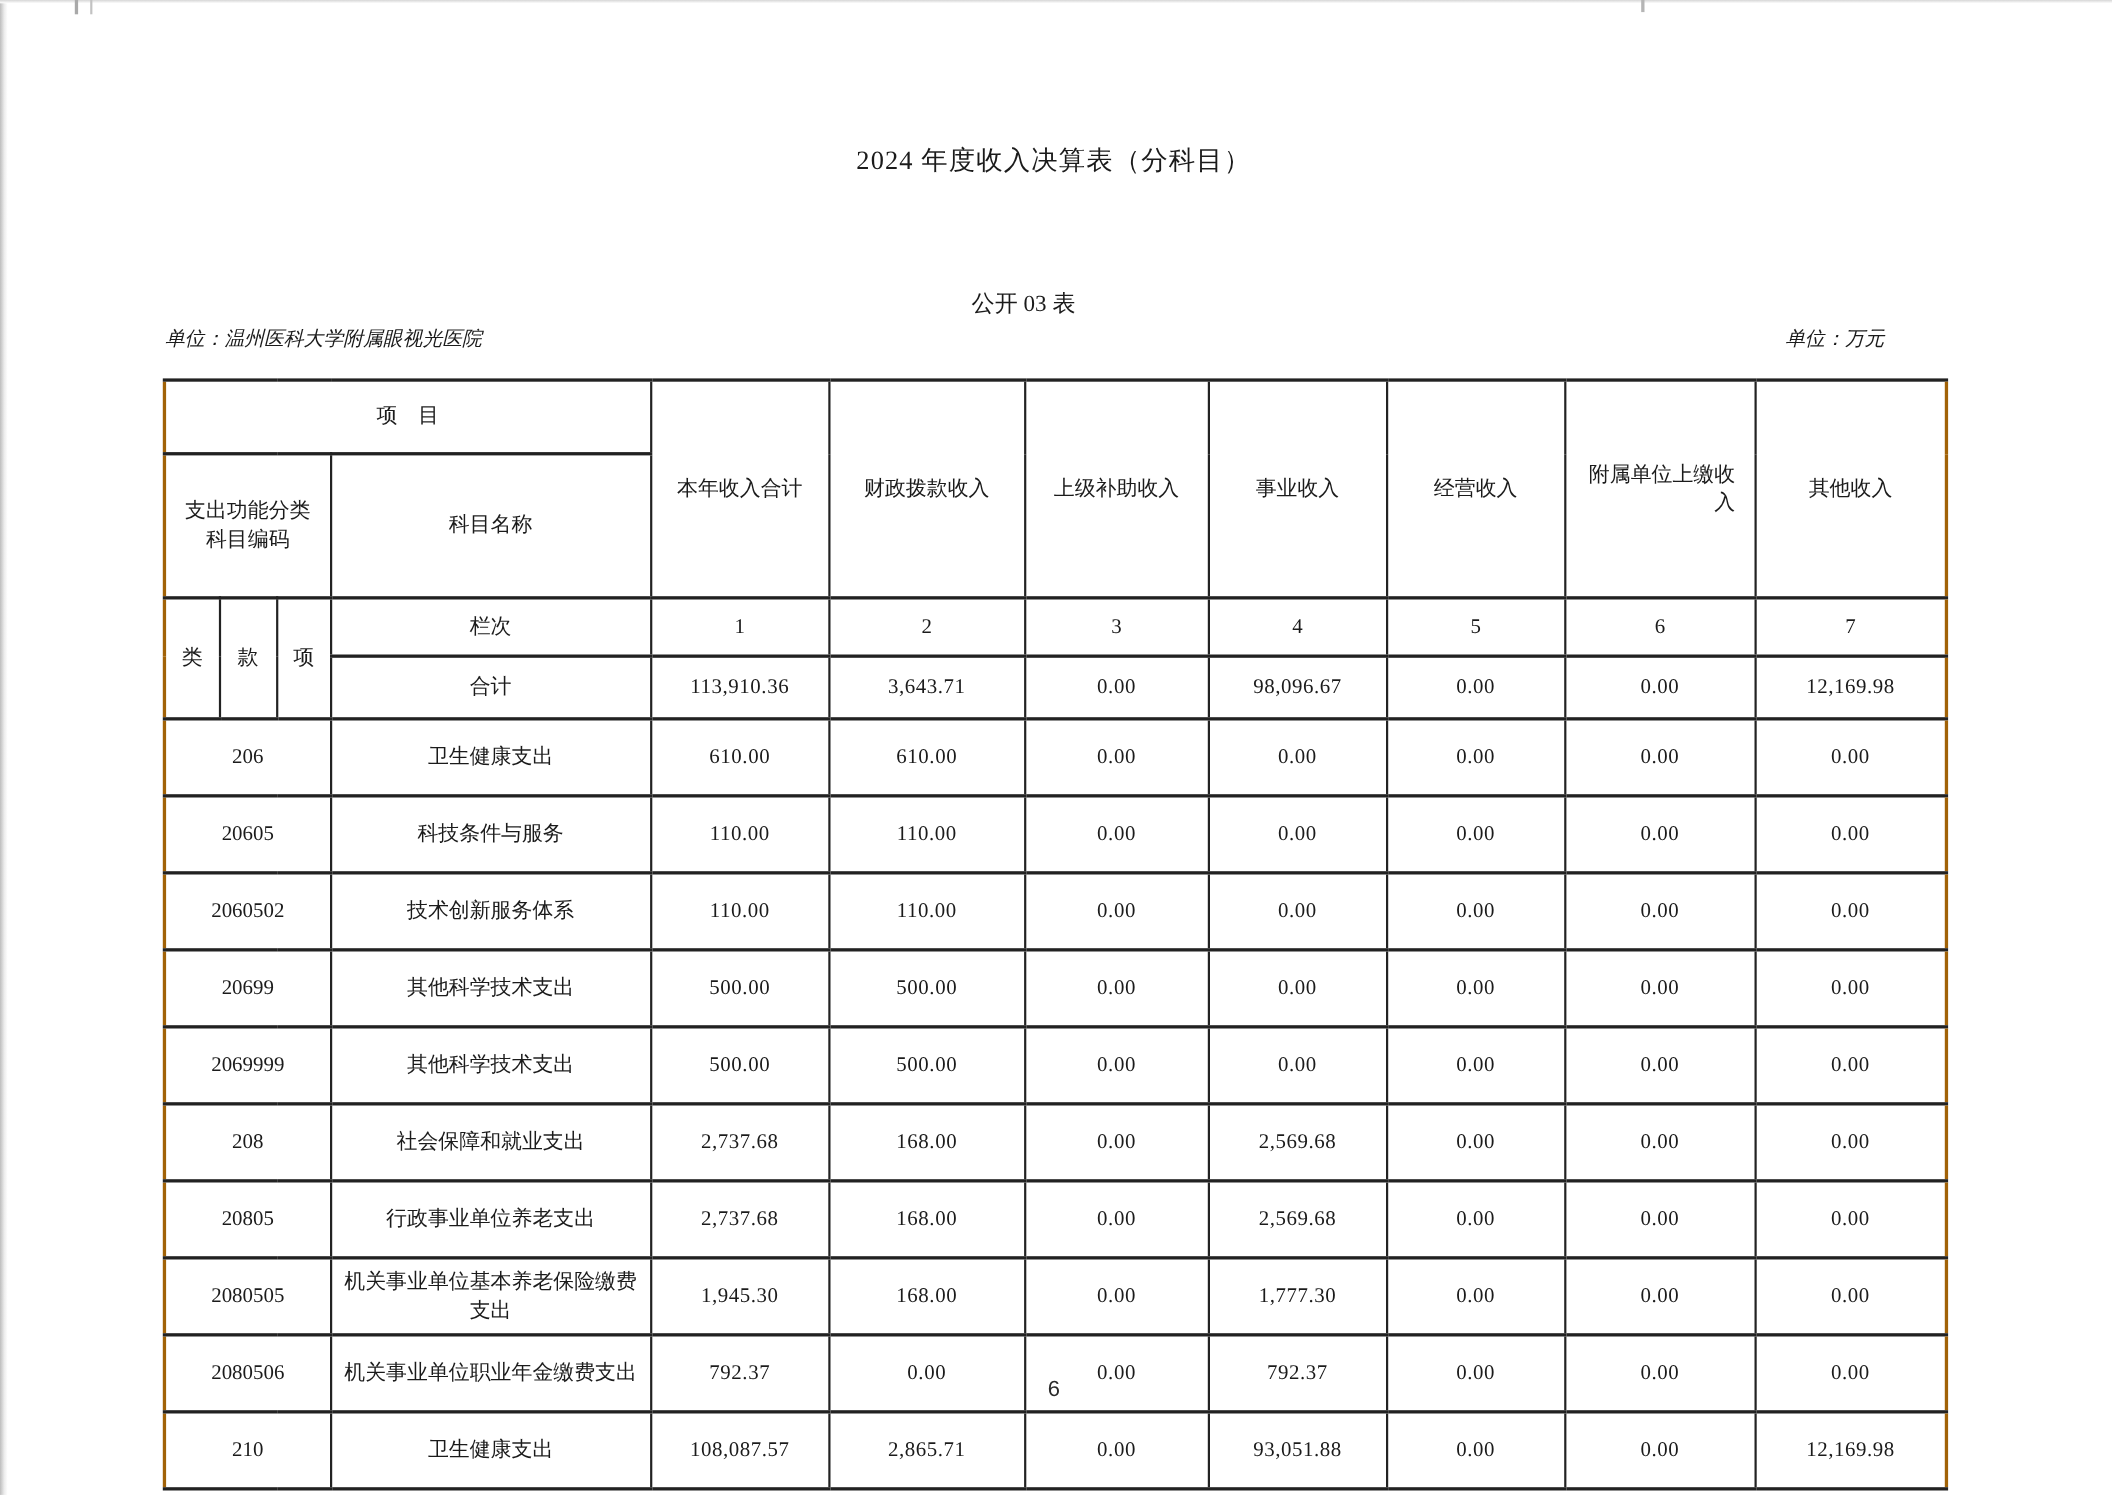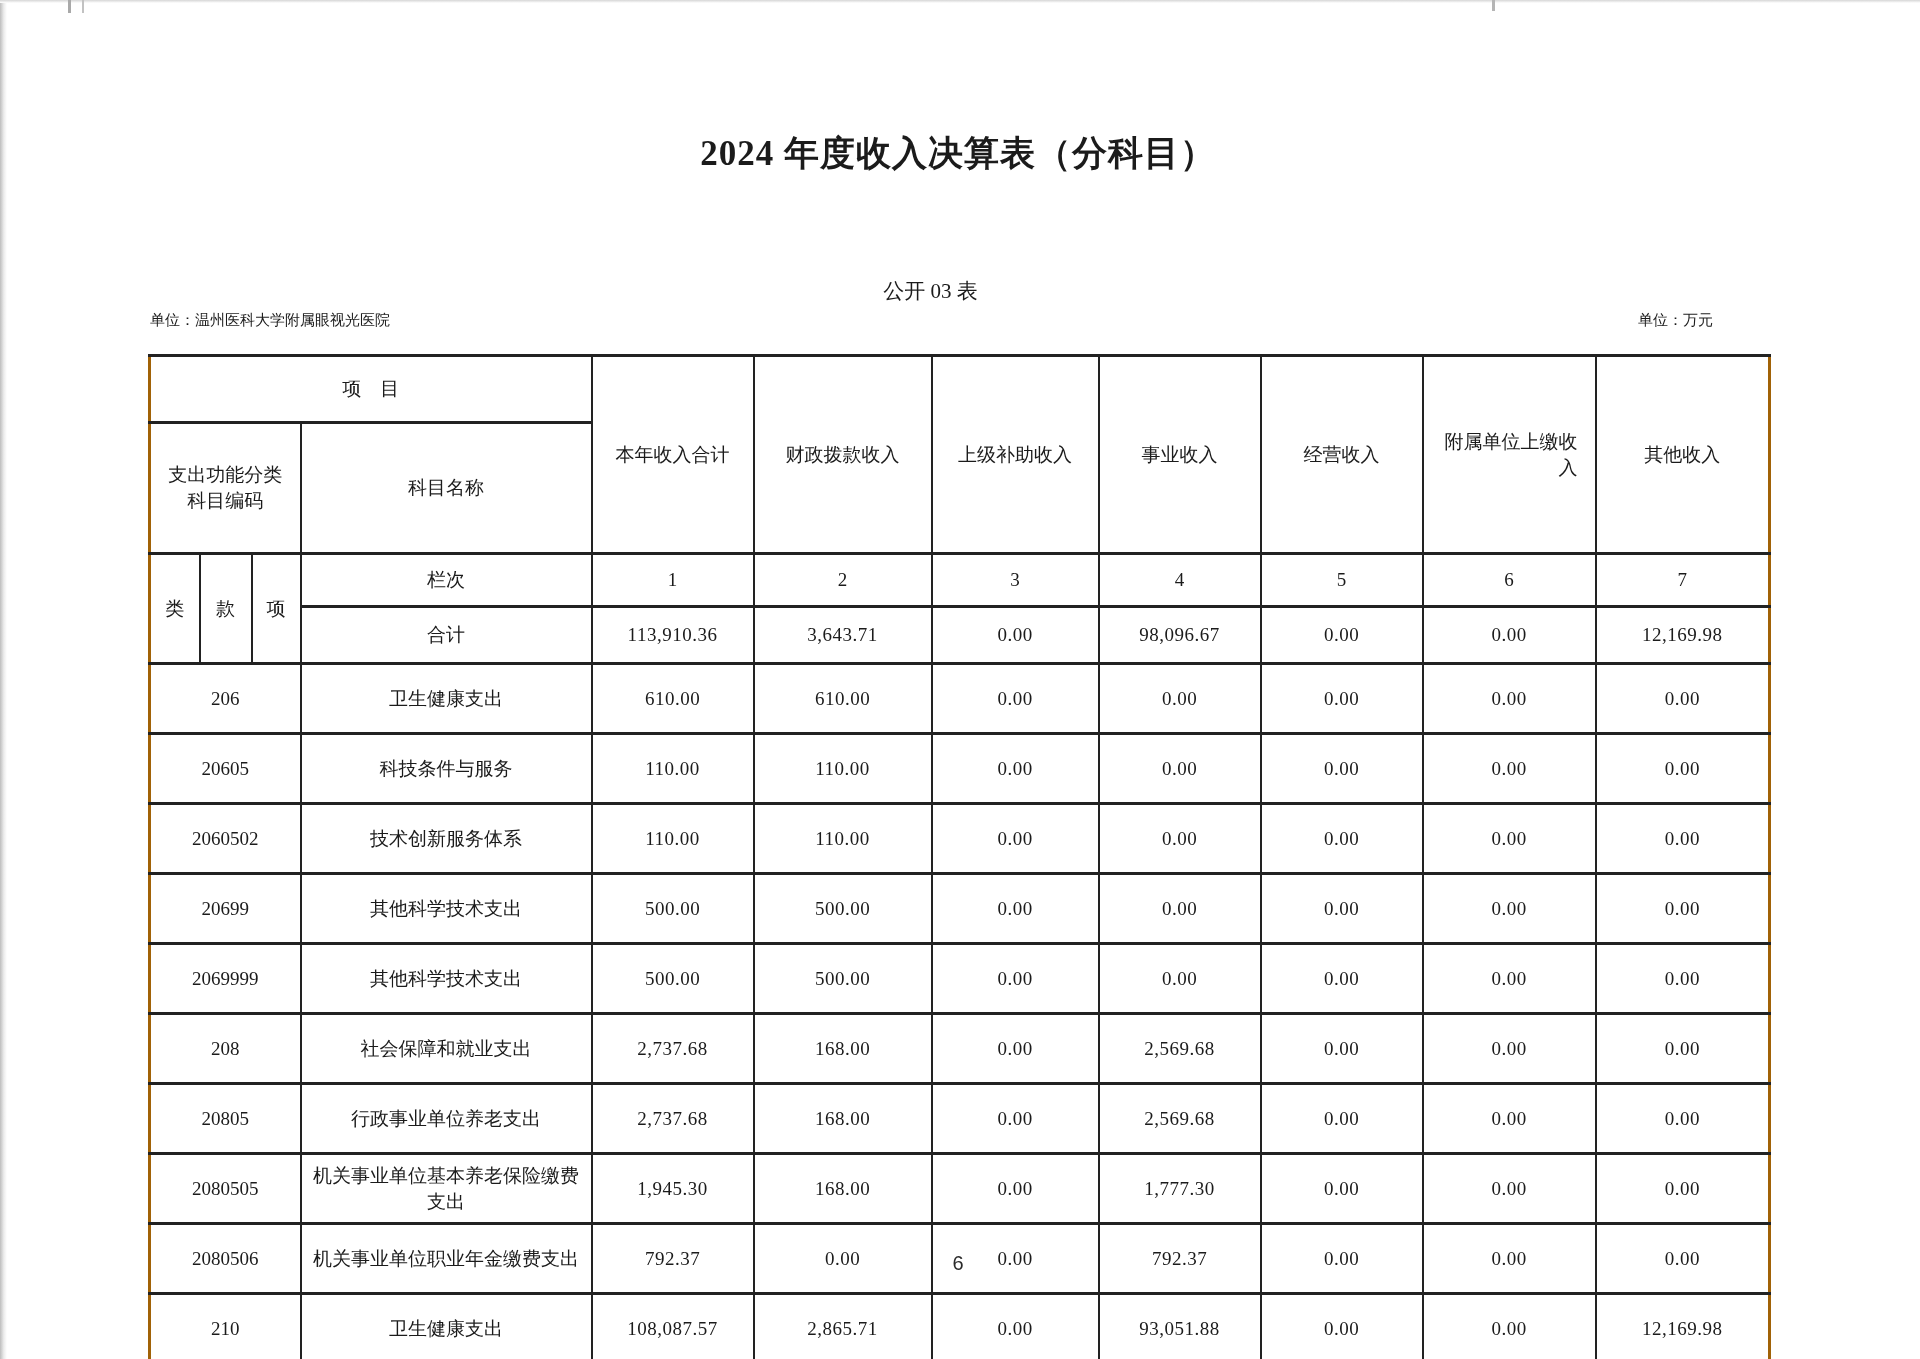--- a/index.html
+++ b/index.html
@@ -20,30 +20,31 @@
     background:linear-gradient(to bottom,#d6d6d6,#ffffff);
   }
   .scan-tick-tl { position:absolute; left:68px; top:0; width:16px; height:13px;
     border-left:3px solid #a9a9a9; border-right:2px solid #c2c2c2; }
   .scan-tick-tr { position:absolute; left:1483px; top:0; width:12px; height:11px;
     border-right:3px solid #b5b5b5; }
   .doc { position:absolute; left:148px; top:0; width:1620px; }
   .page-title {
     margin-top:130px;
     text-align:center;
-    font-size:35px; font-weight:700; letter-spacing:1px;
+    font-size:24px; font-weight:400; letter-spacing:1px;
   }
   .meta-form-code {
     margin-top:100px; padding-right:55px;
     text-align:center; font-size:21px;
   }
   .meta-row {
     margin-top:6px; padding-right:55px;
     display:flex; justify-content:space-between;
-    font-size:15px;
+    font-size:18px;
+    font-style:italic;
   }
   .meta-row .unit-name { padding-left:2px; }
   table.income-table {
     margin-top:24px;
     width:1620px;
     border-collapse:collapse;
     table-layout:fixed;
   }
   table.income-table td, table.income-table th {
     border-left:2px solid #222; border-right:2px solid #222;

